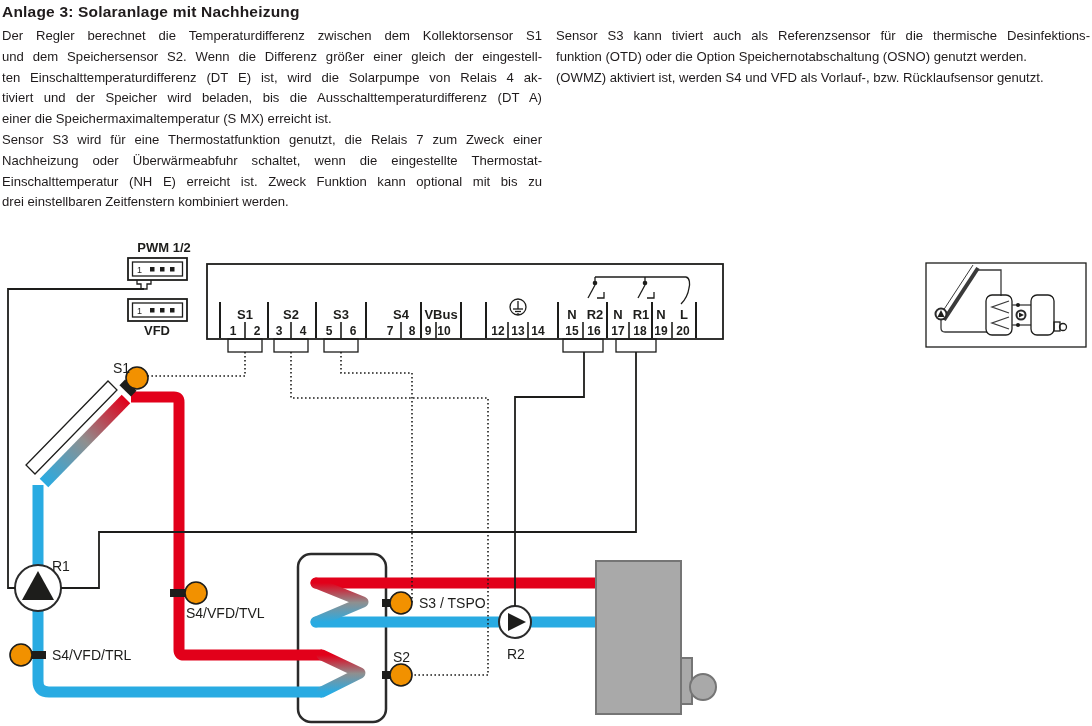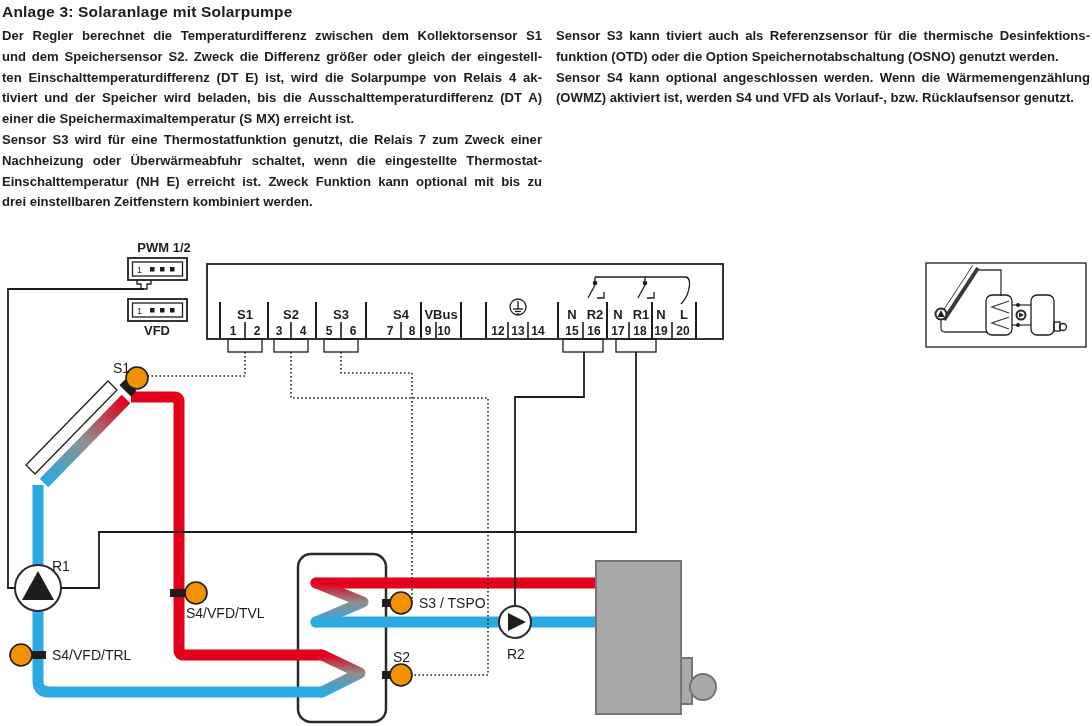--- a/index.html
+++ b/index.html
@@ -1,19 +1,19 @@
 <!DOCTYPE html>
 <html style="--hot: #e2001a; --cold: #29abe2; --sensor: #f29100; --boiler: #a9a9a9;"><head>
 <meta charset="utf-8">
 <style>
   html,body{margin:0;padding:0;background:#ffffff;}
   #page{position:relative;width:1092px;height:726px;background:#ffffff;overflow:hidden;
         font-family:"Liberation Sans",sans-serif;color:#1f1b1c;}
   #title{position:absolute;left:2px;top:3px;font-size:15.5px;font-weight:bold;letter-spacing:.2px;}
-  .col{position:absolute;top:26px;font-size:13.1px;line-height:20.8px;font-weight:bold;}
+  .col{position:absolute;top:26px;font-size:13.1px;line-height:20.8px;}
   #col-left{left:2px;width:540px;}
   #col-right{left:556px;width:534px;}
   .jline{text-align:justify;text-align-last:justify;white-space:normal;}
   .jline.last{text-align-last:left;}
   #diagram{position:absolute;left:0;top:226px;}
   svg text{font-family:"Liberation Sans",sans-serif;fill:#1d1d1b;}
   .tlabel{font-size:13px;font-weight:bold;}
   .tnum{font-size:12px;font-weight:bold;}
   .dlabel{font-size:14px;}
   .blabel{font-size:13px;font-weight:bold;}
@@ -30,38 +30,37 @@
   .stop-hot{stop-color:var(--hot);}
   .stop-mid{stop-color:#8f8f8f;}
   .stop-cold{stop-color:var(--cold);}
   .boiler{fill:var(--boiler);stroke:#757575;stroke-width:2px;}
   .mini{fill:none;stroke:#3a3a3a;stroke-width:1.3px;}
 </style>
 </head>
 <body>
 
 <div id="page">
-  <div id="title">Anlage 3: Solaranlage mit Solarpumpe</div>
+  <div id="title">Anlage 3: Solaranlage mit Nachheizung</div>
 
   <div id="col-left" class="col">
     <div class="jline">Der Regler berechnet die Temperaturdifferenz zwischen dem Kollektorsensor S1</div>
-    <div class="jline">und dem Speichersensor S2. Zweck die Differenz größer oder gleich der eingestell-</div>
+    <div class="jline">und dem Speichersensor S2. Wenn die Differenz größer einer gleich der eingestell-</div>
     <div class="jline">ten Einschalttemperaturdifferenz (DT E) ist, wird die Solarpumpe von Relais 4 ak-</div>
     <div class="jline">tiviert und der Speicher wird beladen, bis die Ausschalttemperaturdifferenz (DT A)</div>
     <div class="jline last">einer die Speichermaximaltemperatur (S MX) erreicht ist.</div>
     <div class="jline">Sensor S3 wird für eine Thermostatfunktion genutzt, die Relais 7 zum Zweck einer</div>
     <div class="jline">Nachheizung oder Überwärmeabfuhr schaltet, wenn die eingestellte Thermostat-</div>
     <div class="jline">Einschalttemperatur (NH E) erreicht ist. Zweck Funktion kann optional mit bis zu</div>
     <div class="jline last">drei einstellbaren Zeitfenstern kombiniert werden.</div>
   </div>
 
   <div id="col-right" class="col">
     <div class="jline">Sensor S3 kann tiviert auch als Referenzsensor für die thermische Desinfektions-</div>
     <div class="jline last">funktion (OTD) oder die Option Speichernotabschaltung (OSNO) genutzt werden.</div>
-    <div class="jline">Sensor S4 kann optional angeschlossen werden. Wenn die Wärmemengenzählung</div>
     <div class="jline last">(OWMZ) aktiviert ist, werden S4 und VFD als Vorlauf-, bzw. Rücklaufsensor genutzt.</div>
   </div>
 
   <svg id="diagram" width="1092" height="500" viewBox="0 0 1092 500">
     <defs>
       <linearGradient id="gradCollector" gradientUnits="userSpaceOnUse" x1="126" y1="173" x2="44" y2="257">
         <stop offset="0" class="stop-hot"></stop>
           <stop offset="0.5" class="stop-mid"></stop>
           <stop offset="1" class="stop-cold"></stop>
       </linearGradient>

